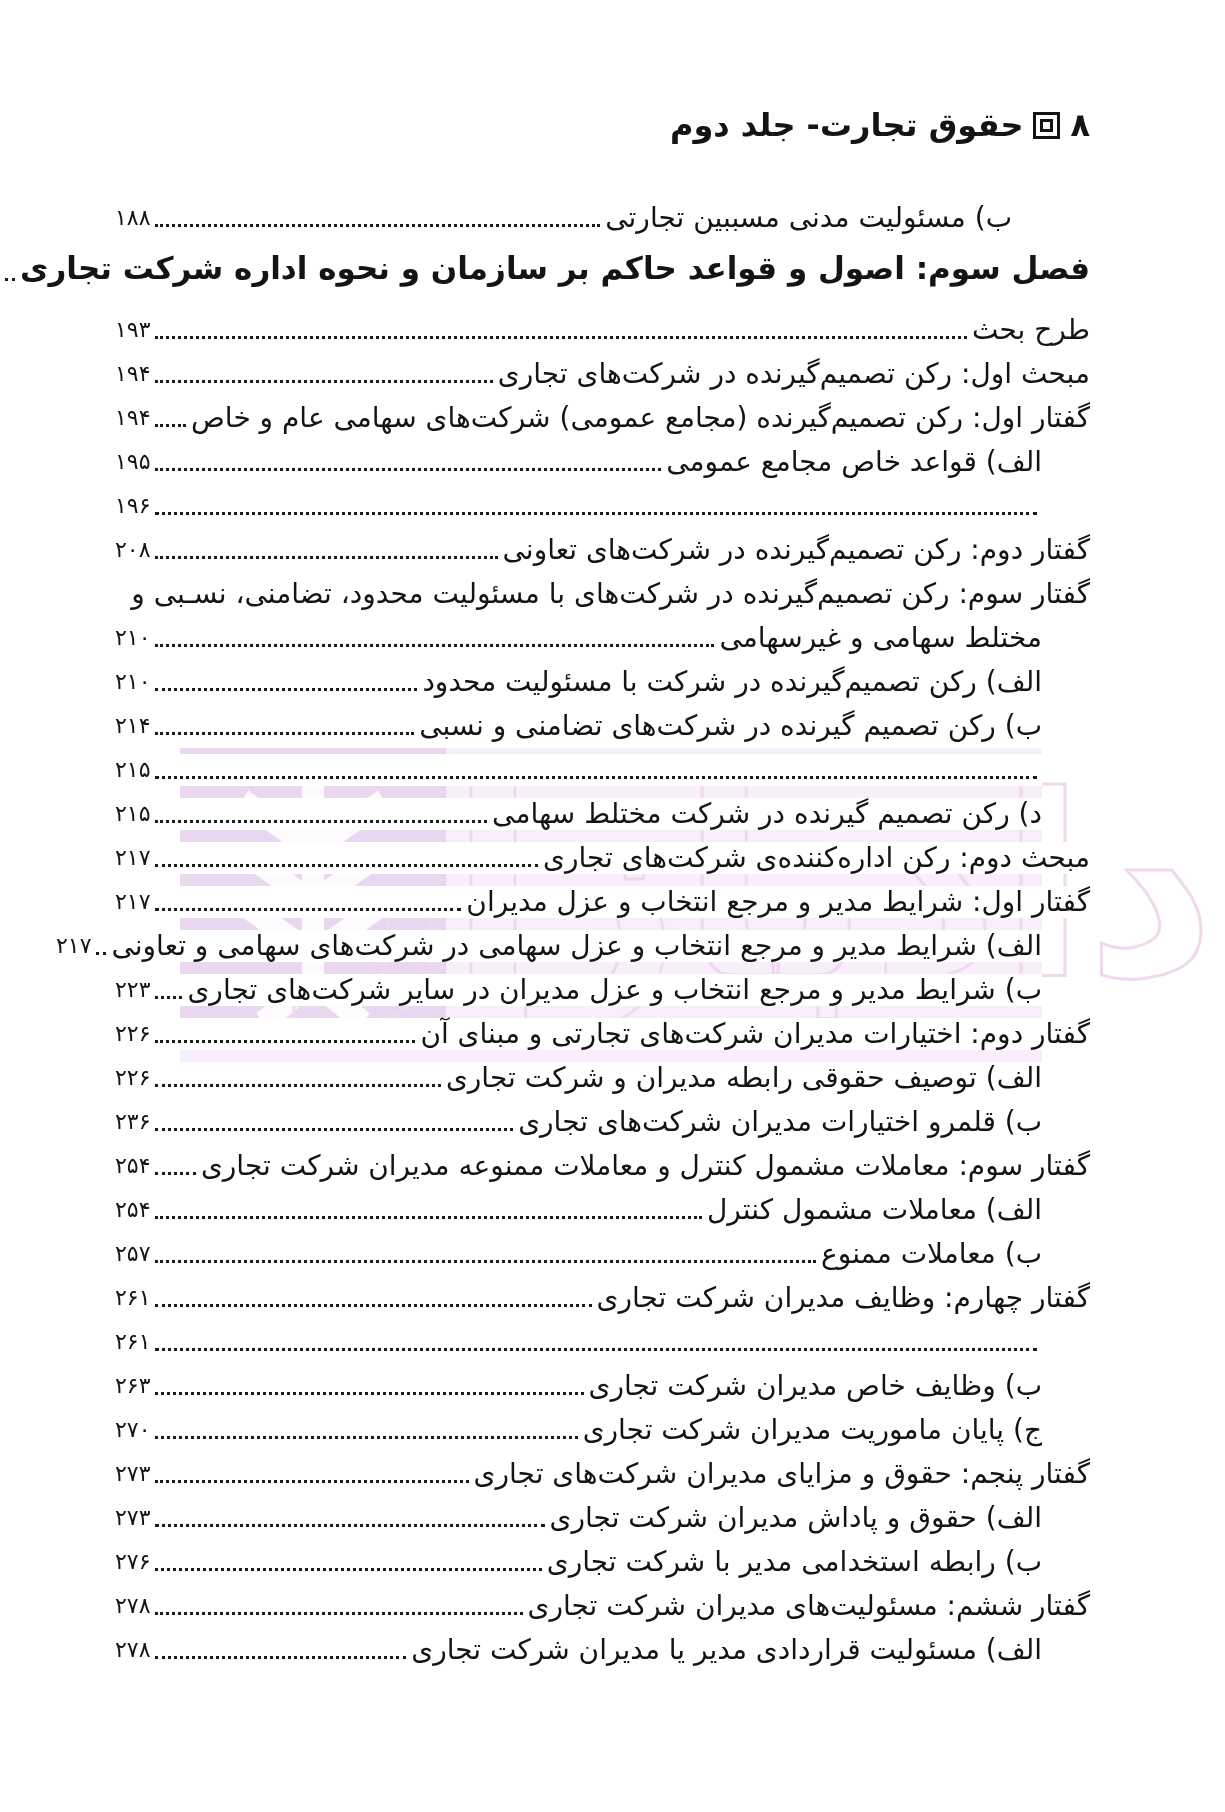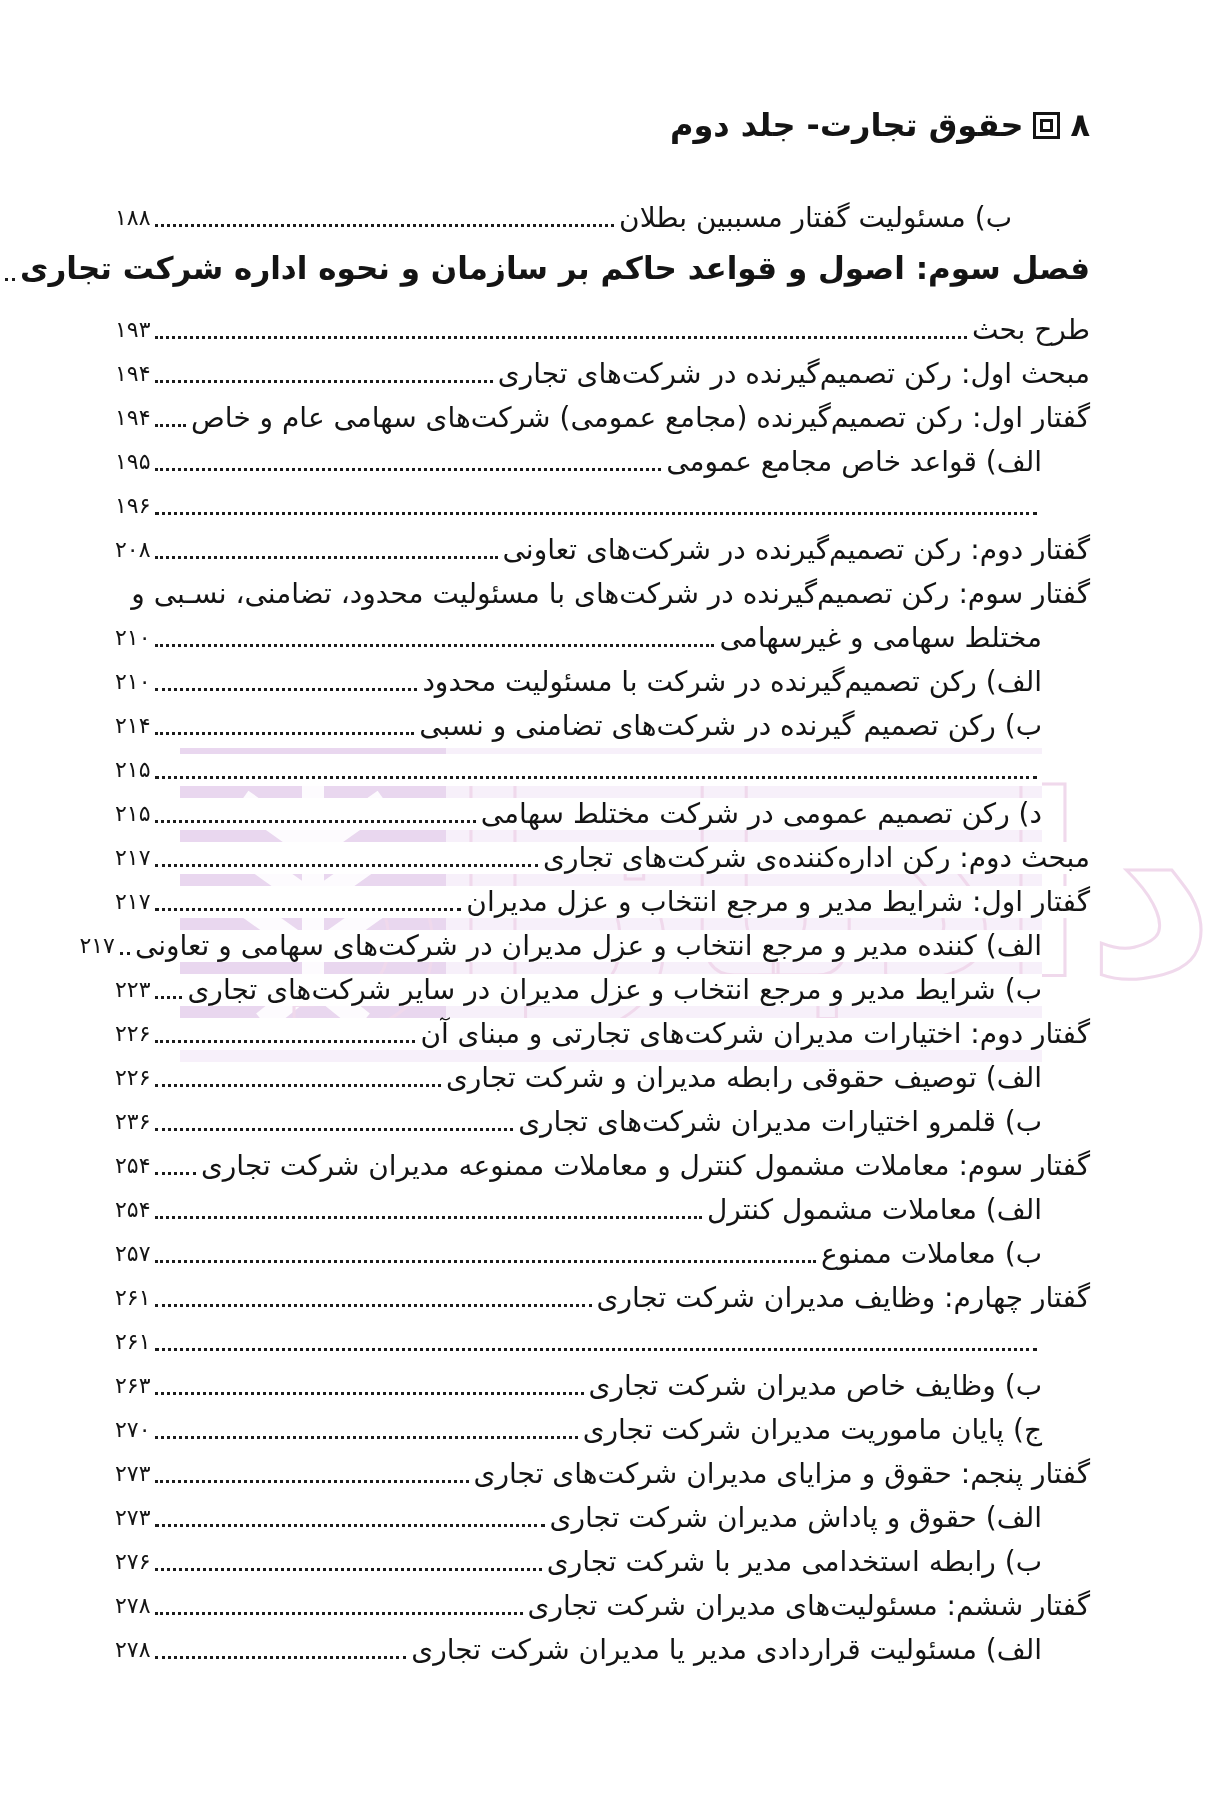--- a/index.html
+++ b/index.html
@@ -116,21 +116,21 @@
     <div class="header">
       <span class="hdr-num">۸</span>
       <span class="hdr-icon">
           <span class="inner"></span>
         </span>
       <span class="hdr-title">حقوق تجارت- جلد دوم</span>
     </div>
 
     <div class="toc">
         <div class="toc-row lvl3">
-          <span class="label">ب) مسئولیت گفتار مسببین بطلان</span>
+          <span class="label">ب) مسئولیت مدنی مسببین تجارتی</span>
           <span class="leader"></span>
           <span class="pnum">۱۸۸</span>
         </div>
         <div class="toc-row lvl1 chapter">
           <span class="label">فصل سوم: اصول و قواعد حاکم بر سازمان و نحوه اداره شرکت تجاری</span>
           <span class="leader"></span>
           <span class="pnum">۱۹۱</span>
         </div>
         <div class="toc-row lvl1">
           <span class="label">طرح بحث</span>
@@ -177,36 +177,36 @@
         <div class="toc-row lvl2">
           <span class="label">ب) رکن تصمیم گیرنده در شرکت‌های تضامنی و نسبی</span>
           <span class="leader"></span>
           <span class="pnum">۲۱۴</span>
         </div>
         <div class="toc-row lvl2">
           <span class="leader"></span>
           <span class="pnum">۲۱۵</span>
         </div>
         <div class="toc-row lvl2">
-          <span class="label">د) رکن تصمیم عمومی در شرکت مختلط سهامی</span>
+          <span class="label">د) رکن تصمیم گیرنده در شرکت مختلط سهامی</span>
           <span class="leader"></span>
           <span class="pnum">۲۱۵</span>
         </div>
         <div class="toc-row lvl1">
           <span class="label">مبحث دوم: رکن اداره‌کننده‌ی شرکت‌های تجاری</span>
           <span class="leader"></span>
           <span class="pnum">۲۱۷</span>
         </div>
         <div class="toc-row lvl1">
           <span class="label">گفتار اول: شرایط مدیر و مرجع انتخاب و عزل مدیران</span>
           <span class="leader"></span>
           <span class="pnum">۲۱۷</span>
         </div>
         <div class="toc-row lvl2">
-          <span class="label">الف) کننده مدیر و مرجع انتخاب و عزل مدیران در شرکت‌های سهامی و تعاونی</span>
+          <span class="label">الف) شرایط مدیر و مرجع انتخاب و عزل سهامی در شرکت‌های سهامی و تعاونی</span>
           <span class="leader"></span>
           <span class="pnum">۲۱۷</span>
         </div>
         <div class="toc-row lvl2">
           <span class="label">ب) شرایط مدیر و مرجع انتخاب و عزل مدیران در سایر شرکت‌های تجاری</span>
           <span class="leader"></span>
           <span class="pnum">۲۲۳</span>
         </div>
         <div class="toc-row lvl1">
           <span class="label">گفتار دوم: اختیارات مدیران شرکت‌های تجارتی و مبنای آن</span>

